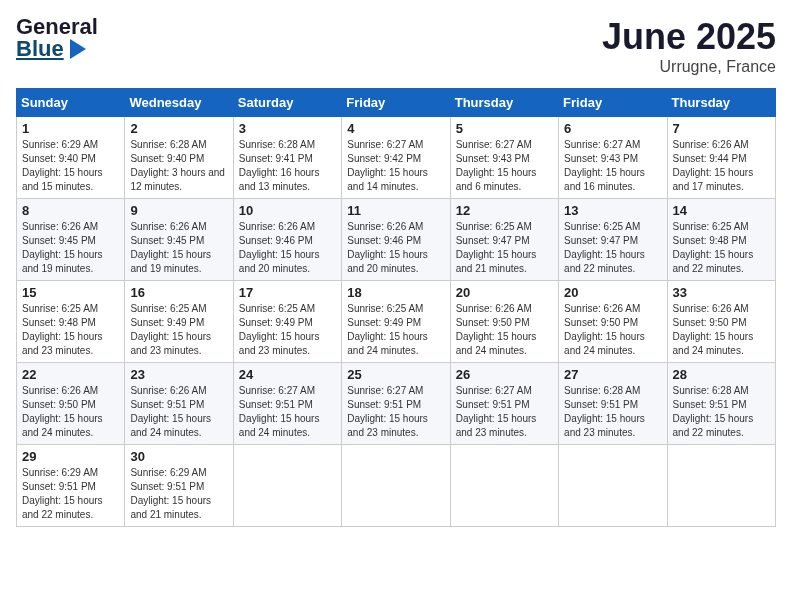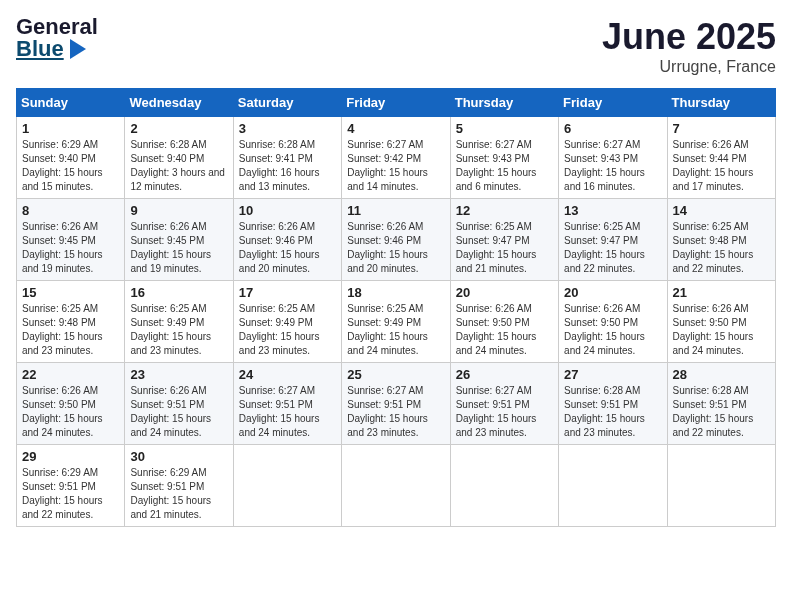--- a/index.html
+++ b/index.html
@@ -291,21 +291,21 @@
       </td>
         <td>
         <span class="day-num">20</span>
         <div class="day-info">
           <span>Sunrise: 6:26 AM</span><br>
           <span>Sunset: 9:50 PM</span><br>
           <span>Daylight: 15 hours and 24 minutes.</span>
         </div>
       </td>
         <td>
-        <span class="day-num">21</span>
+        <span class="day-num">33</span>
         <div class="day-info">
           <span>Sunrise: 6:26 AM</span><br>
           <span>Sunset: 9:50 PM</span><br>
           <span>Daylight: 15 hours and 24 minutes.</span>
         </div>
       </td>
       </tr>
       <tr>
         <td>
         <span class="day-num">22</span>

